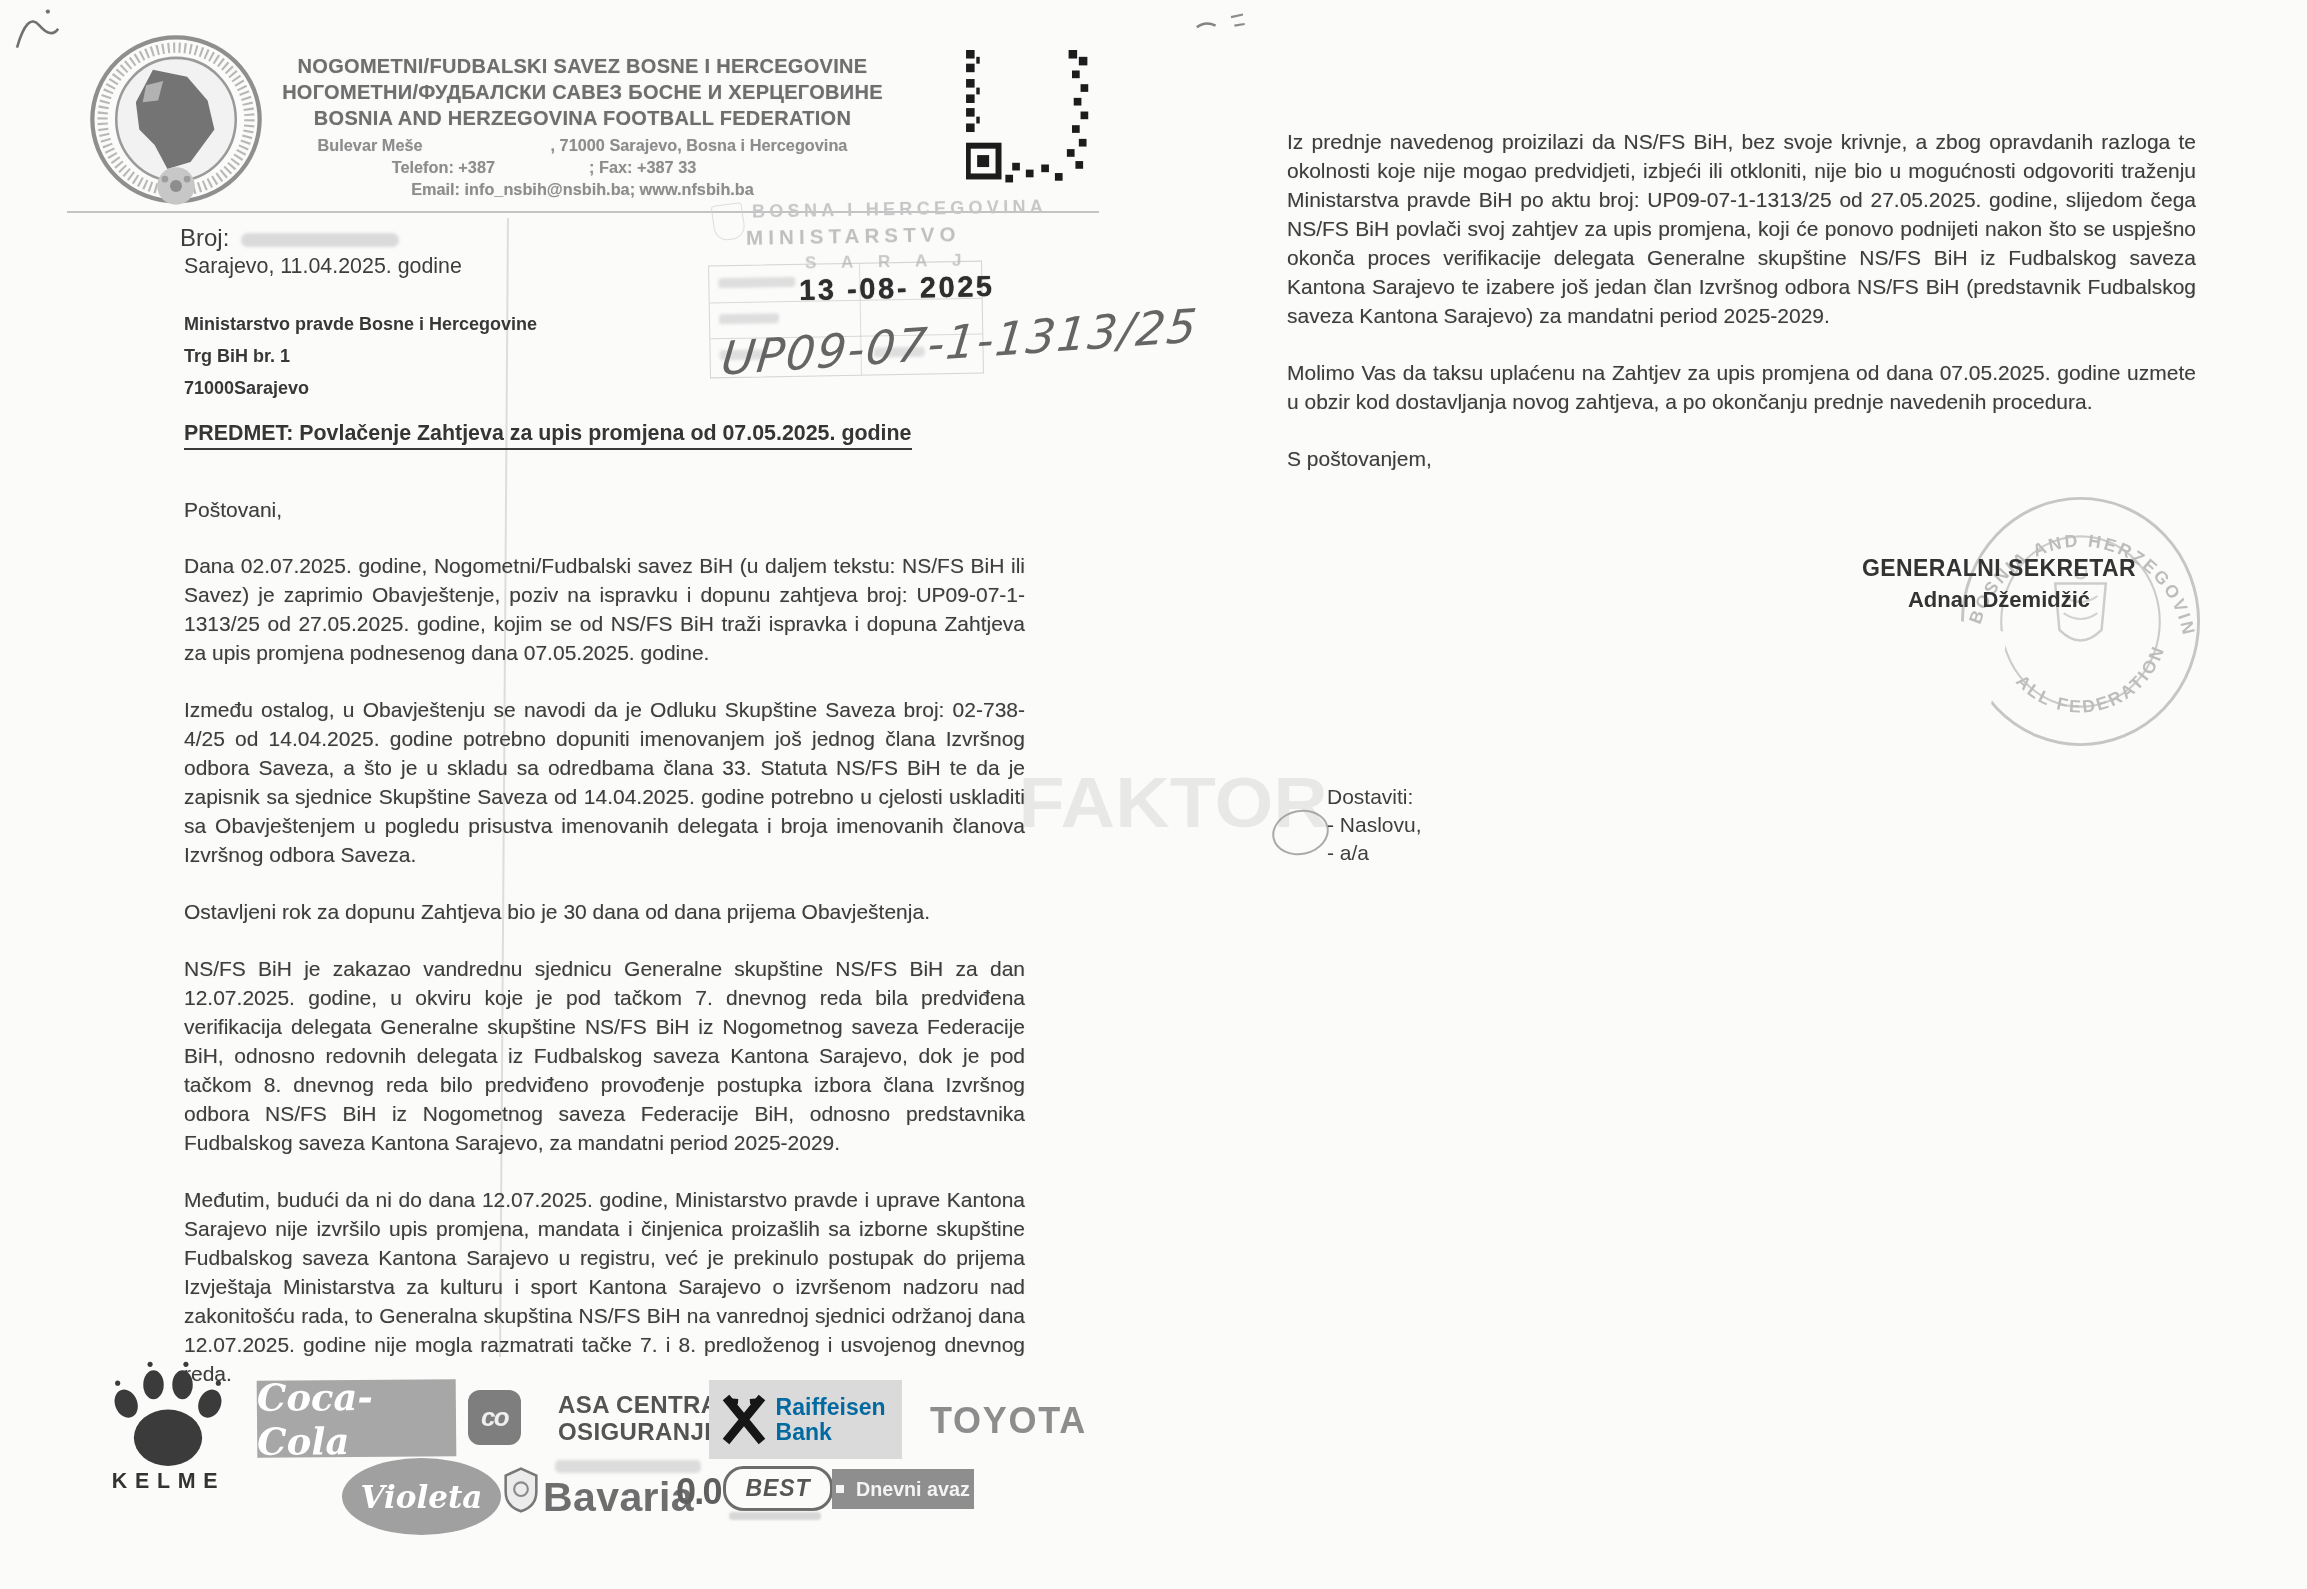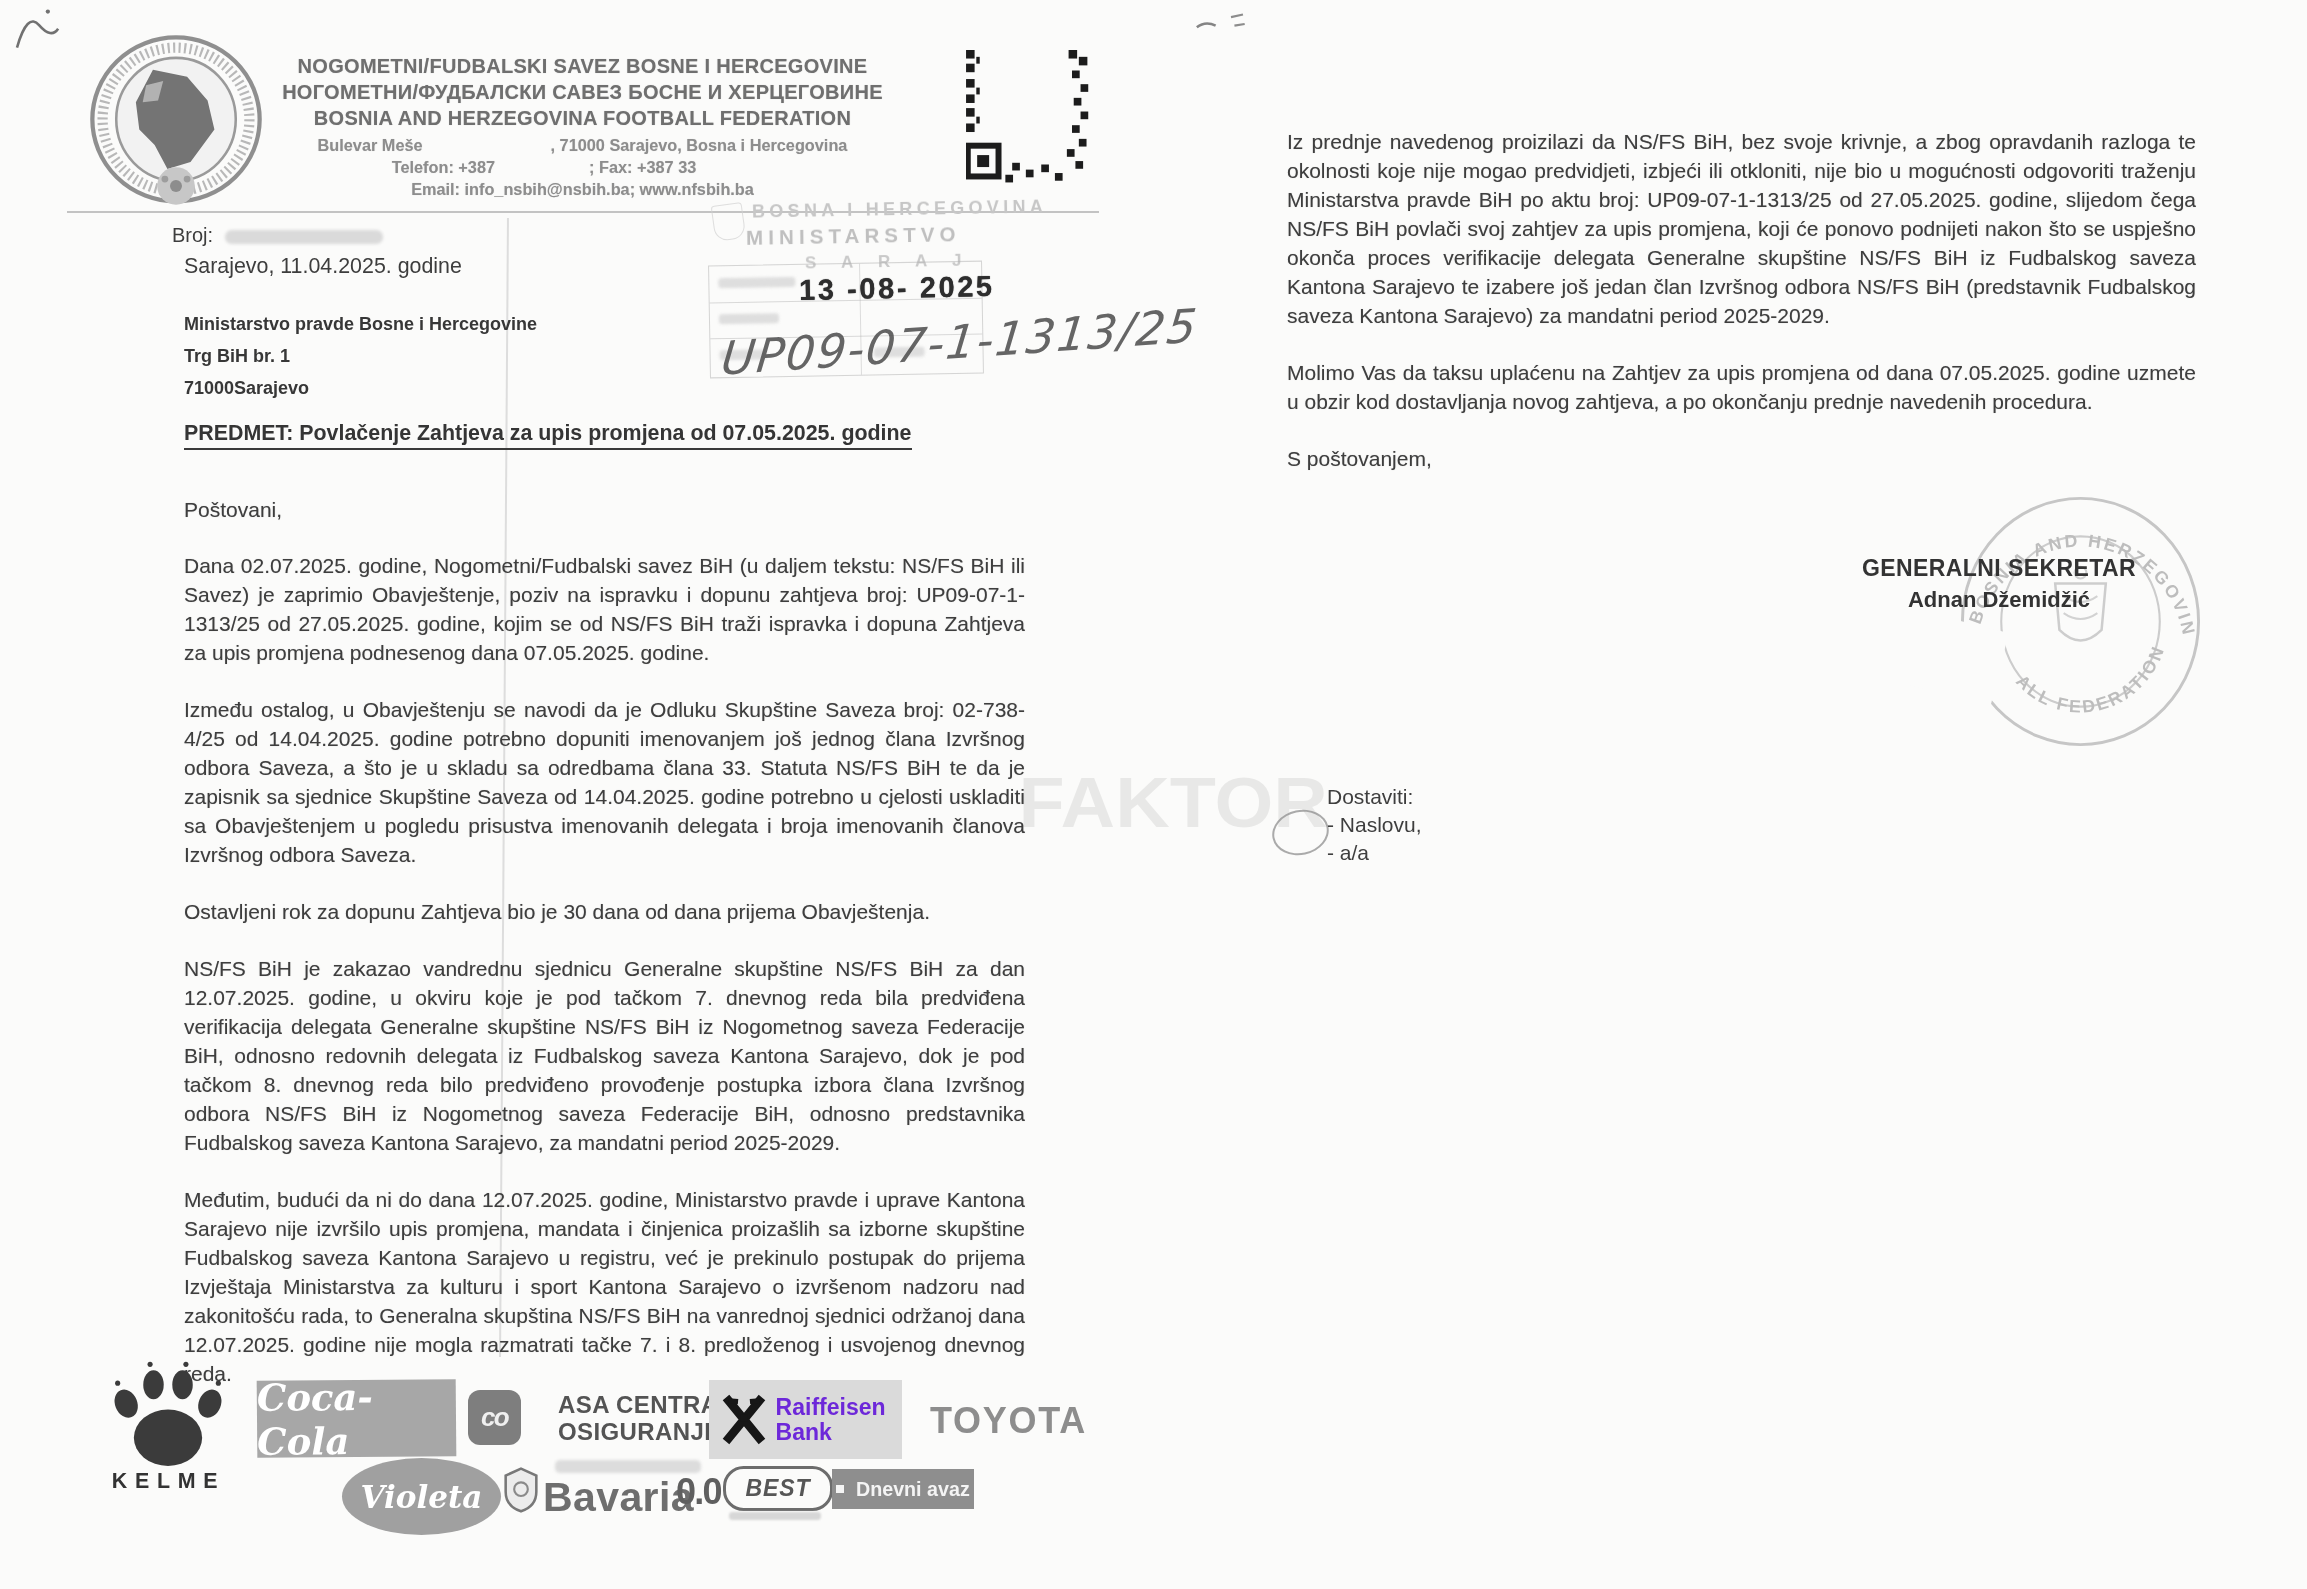--- a/index.html
+++ b/index.html
@@ -13,21 +13,21 @@
   
   .lh-block{left:253px;top:53px;width:659px;text-align:center;}
   .lh-org{font-weight:700;color:#6f6f6f;font-size:20px;line-height:26px;letter-spacing:0.3px;
           text-shadow:0 0 0.9px rgba(110,110,110,.45);}
   .lh-addr{font-weight:700;color:#8d8d8d;font-size:16.3px;line-height:22px;margin-top:3.4px;
            text-shadow:0 0 0.9px rgba(140,140,140,.4);}
   .gap{display:inline-block;}
   .rule{left:67px;top:211px;width:1032px;height:1.7px;background:#b9b9b9;opacity:.85;}
   .crease{left:503px;top:218px;width:1.7px;height:1139px;background:#d3d3d3;opacity:.75;transform:rotate(.4deg);}
   
-  .broj{left:172px;top:224px;font-size:20px;text-align:right;}
+  .broj{left:180px;top:224px;font-size:24px;text-align:right;}
   .smudge{display:inline-block;width:158px;height:13.7px;background:#dadada;border-radius:6.8px;
           filter:blur(1.7px);vertical-align:middle;margin-left:12px;}
   .dateline{left:184px;top:254px;font-size:21.4px;}
   .recipient{left:184px;top:308px;font-size:18px;font-weight:700;line-height:32px;color:#373737;}
   .subject{left:184px;top:421px;font-size:21.4px;font-weight:700;color:#353535;
            border-bottom:2.1px solid #3a3a3a;padding-bottom:2.6px;}
   
   .col{text-align:justify;font-size:21px;line-height:29px;color:#3e3e3e;
        text-shadow:0 0 0.9px rgba(62,62,62,.35);}
   .col-left{left:184px;top:495px;width:841px;}
@@ -75,21 +75,21 @@
         display:flex;align-items:center;justify-content:center;
         font-family:"DejaVu Serif",serif;font-style:italic;font-weight:700;font-size:37px;
         transform:rotate(-.5deg);}
   .asa-icon{left:468px;top:1390px;width:53px;height:55px;background:#7e7e7e;border-radius:12px;
             color:#efefef;display:flex;align-items:center;justify-content:center;
             font-weight:800;font-size:26px;font-style:italic;letter-spacing:-1.7px;}
   .asa-txt{left:558px;top:1392px;font-size:24px;font-weight:800;color:#545454;line-height:26.5px;
            letter-spacing:0.4px;}
   .raif{left:709px;top:1380px;width:193px;height:79px;background:#dadada;display:flex;
         align-items:center;gap:8.6px;padding-left:12px;box-sizing:border-box;}
-  .raif-txt{font-size:23px;font-weight:800;color:#6d28d9;line-height:25px;}
+  .raif-txt{font-size:23px;font-weight:800;color:#0369a1;line-height:25px;}
   .toyota{left:930px;top:1400px;font-size:36px;font-weight:800;color:#8d8d8d;letter-spacing:1.7px;}
   .violeta{left:342px;top:1458px;width:159px;height:77px;background:#a0a0a0;border-radius:50%;
            color:#fff;display:flex;align-items:center;justify-content:center;
            font-family:"DejaVu Serif",serif;font-style:italic;font-weight:700;font-size:31px;}
   .bavaria-blur{left:555px;top:1460px;width:146px;height:13px;background:#dcdcdc;
                 border-radius:5.1px;filter:blur(1.7px);}
   .bavaria{left:543px;top:1474px;font-size:41px;font-weight:800;color:#6e6e6e;letter-spacing:0.4px;}
   .bavaria-pct{left:676px;top:1471px;font-size:36px;font-weight:800;color:#5f5f5f;letter-spacing:-1.7px;}
   .best{left:723px;top:1466px;width:104px;height:39px;border:3.4px solid #6c6c6c;border-radius:20.5px;
         display:flex;align-items:center;justify-content:center;font-size:23px;font-weight:800;

